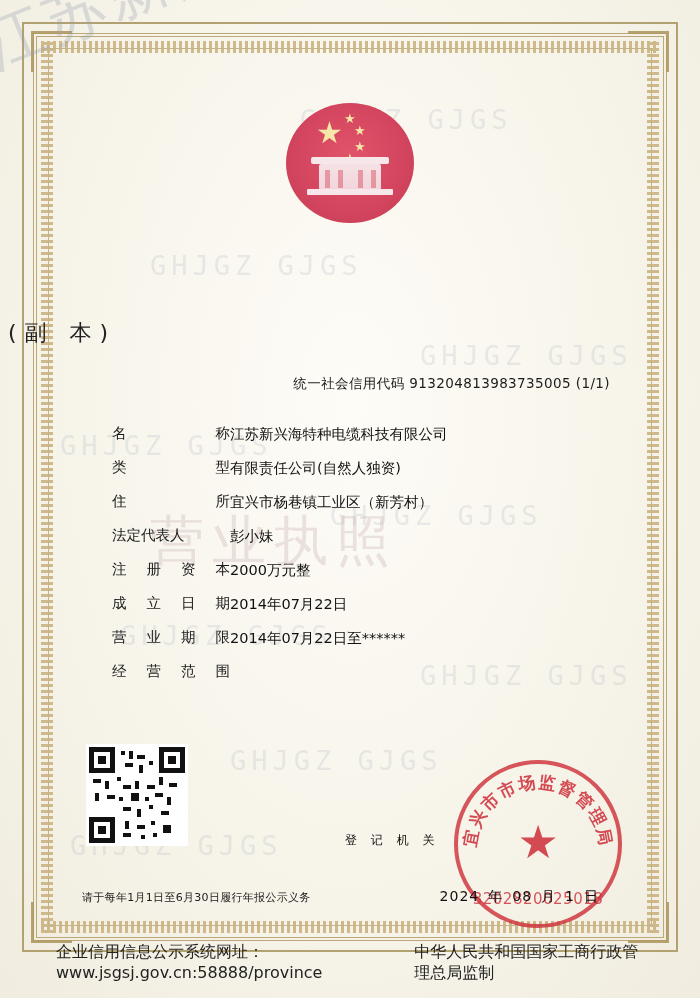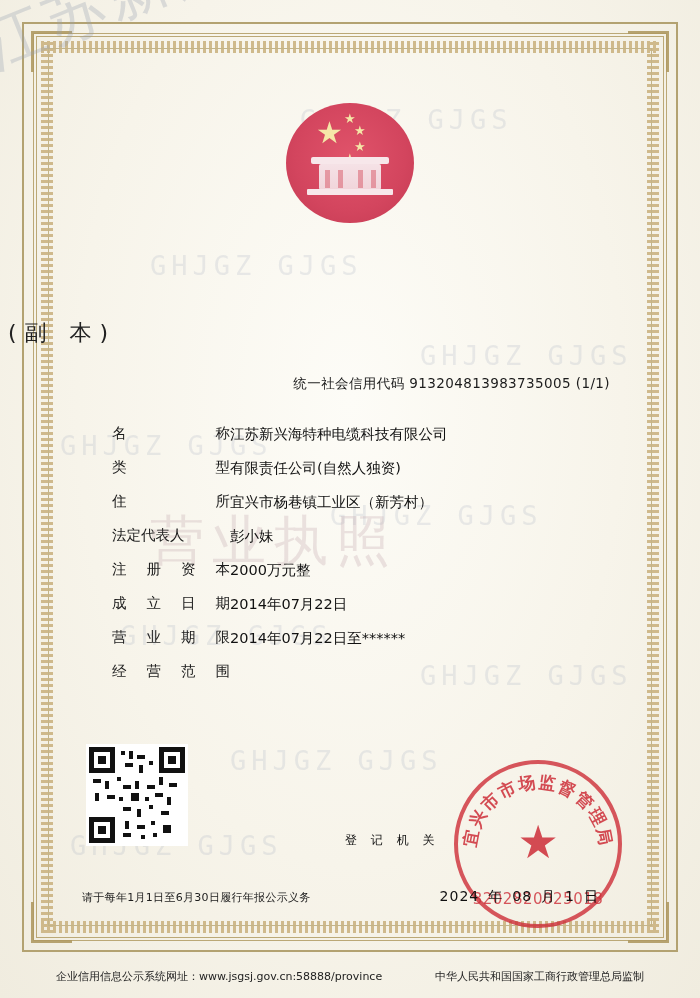--- a/index.html
+++ b/index.html
@@ -180,21 +180,21 @@
   .datefield{
     position:absolute;right:92px;top:888px;
     font-size:14px;color:#111;letter-spacing:1px;
   }
   .datefield b{font-weight:normal;padding:0 9px;}
 
   .footer{
     position:absolute;left:0;right:0;bottom:14px;
     display:flex;justify-content:space-between;
     padding:0 56px;box-sizing:border-box;
-    font-size:11px;color:#222;
+    font-size:16px;color:#222;
   }
 </style>
 </head>
 <body>
 
 <div id="page">
 
   <div class="border-outer"></div>
   <div class="border-greek"></div>
   <div class="border-greek2"></div>

